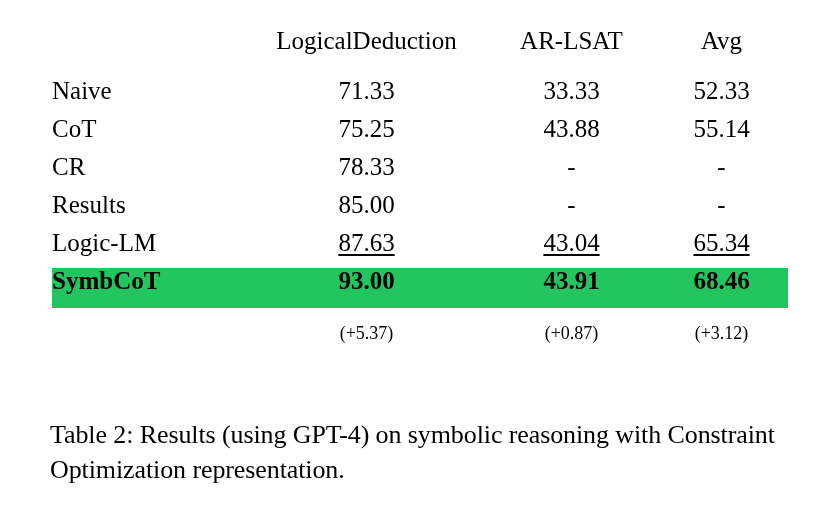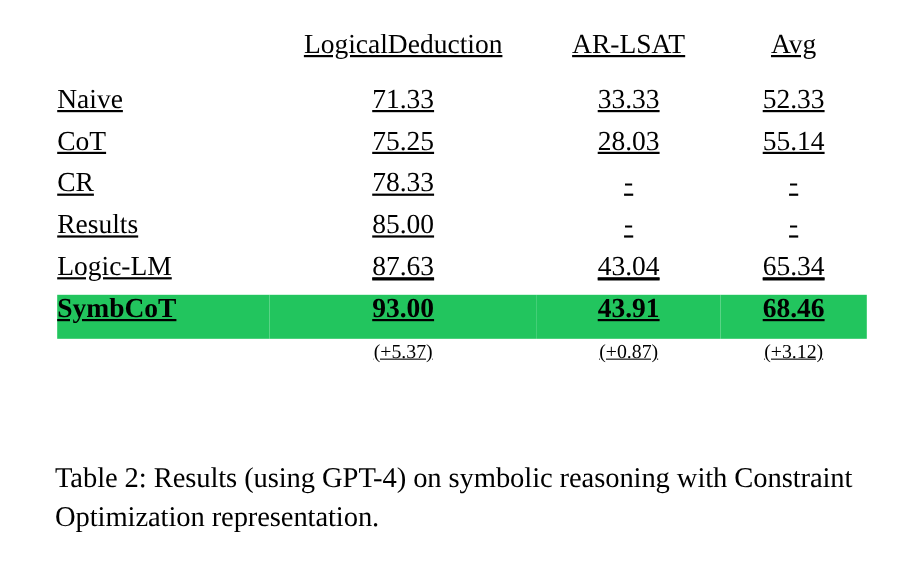--- a/index.html
+++ b/index.html
@@ -44,21 +44,20 @@
   table.results col.c-ld     { width: 243px; }
   table.results col.c-ar     { width: 167px; }
   table.results col.c-avg    { width: 133px; }
 
   table.results th,
   table.results td {
     padding: 0;
     border: 0;
     vertical-align: baseline;
     font-weight: normal;
-    text-decoration: underline;
   }
 
   
   .rule-top    { height: 4px; }
   .rule-mid    { height: 3px; }
   .rule-bottom { height: 5px; }
 
   .spacer-sm { height: 9px; }
   .spacer-xs { height: 6px; }
 
@@ -97,21 +96,21 @@
     font-weight: bold;
     height: 40px;
   }
   tr.row-highlight td.method { font-weight: bold; }
 
   
   tr.row-delta td {
     font-size: 18px;
     height: 30px;
     text-align: center;
-    padding-top: 2px;
+    padding-top: 16px;
   }
 
   
   #caption {
     position: absolute;
     left: 38px;
     top: 418px;
     width: 790px;
     font-size: 26px;
     line-height: 1.34;
@@ -161,21 +160,21 @@
         <tr class="row-normal">
           <td class="method">Naive</td>
           <td class="num"><span class="v">71.33</span></td>
           <td class="num"><span class="v">33.33</span></td>
           <td class="num"><span class="v">52.33</span></td>
         </tr>
 
         <tr class="row-normal">
           <td class="method">CoT</td>
           <td class="num"><span class="v">75.25</span></td>
-          <td class="num"><span class="v">28.03</span></td>
+          <td class="num"><span class="v">43.88</span></td>
           <td class="num"><span class="v">55.14</span></td>
         </tr>
 
 
 
         <tr class="row-normal">
           <td class="method">CR</td>
           <td class="num"><span class="v">78.33</span></td>
           <td class="num"><span class="v">-</span></td>
           <td class="num"><span class="v">-</span></td>

